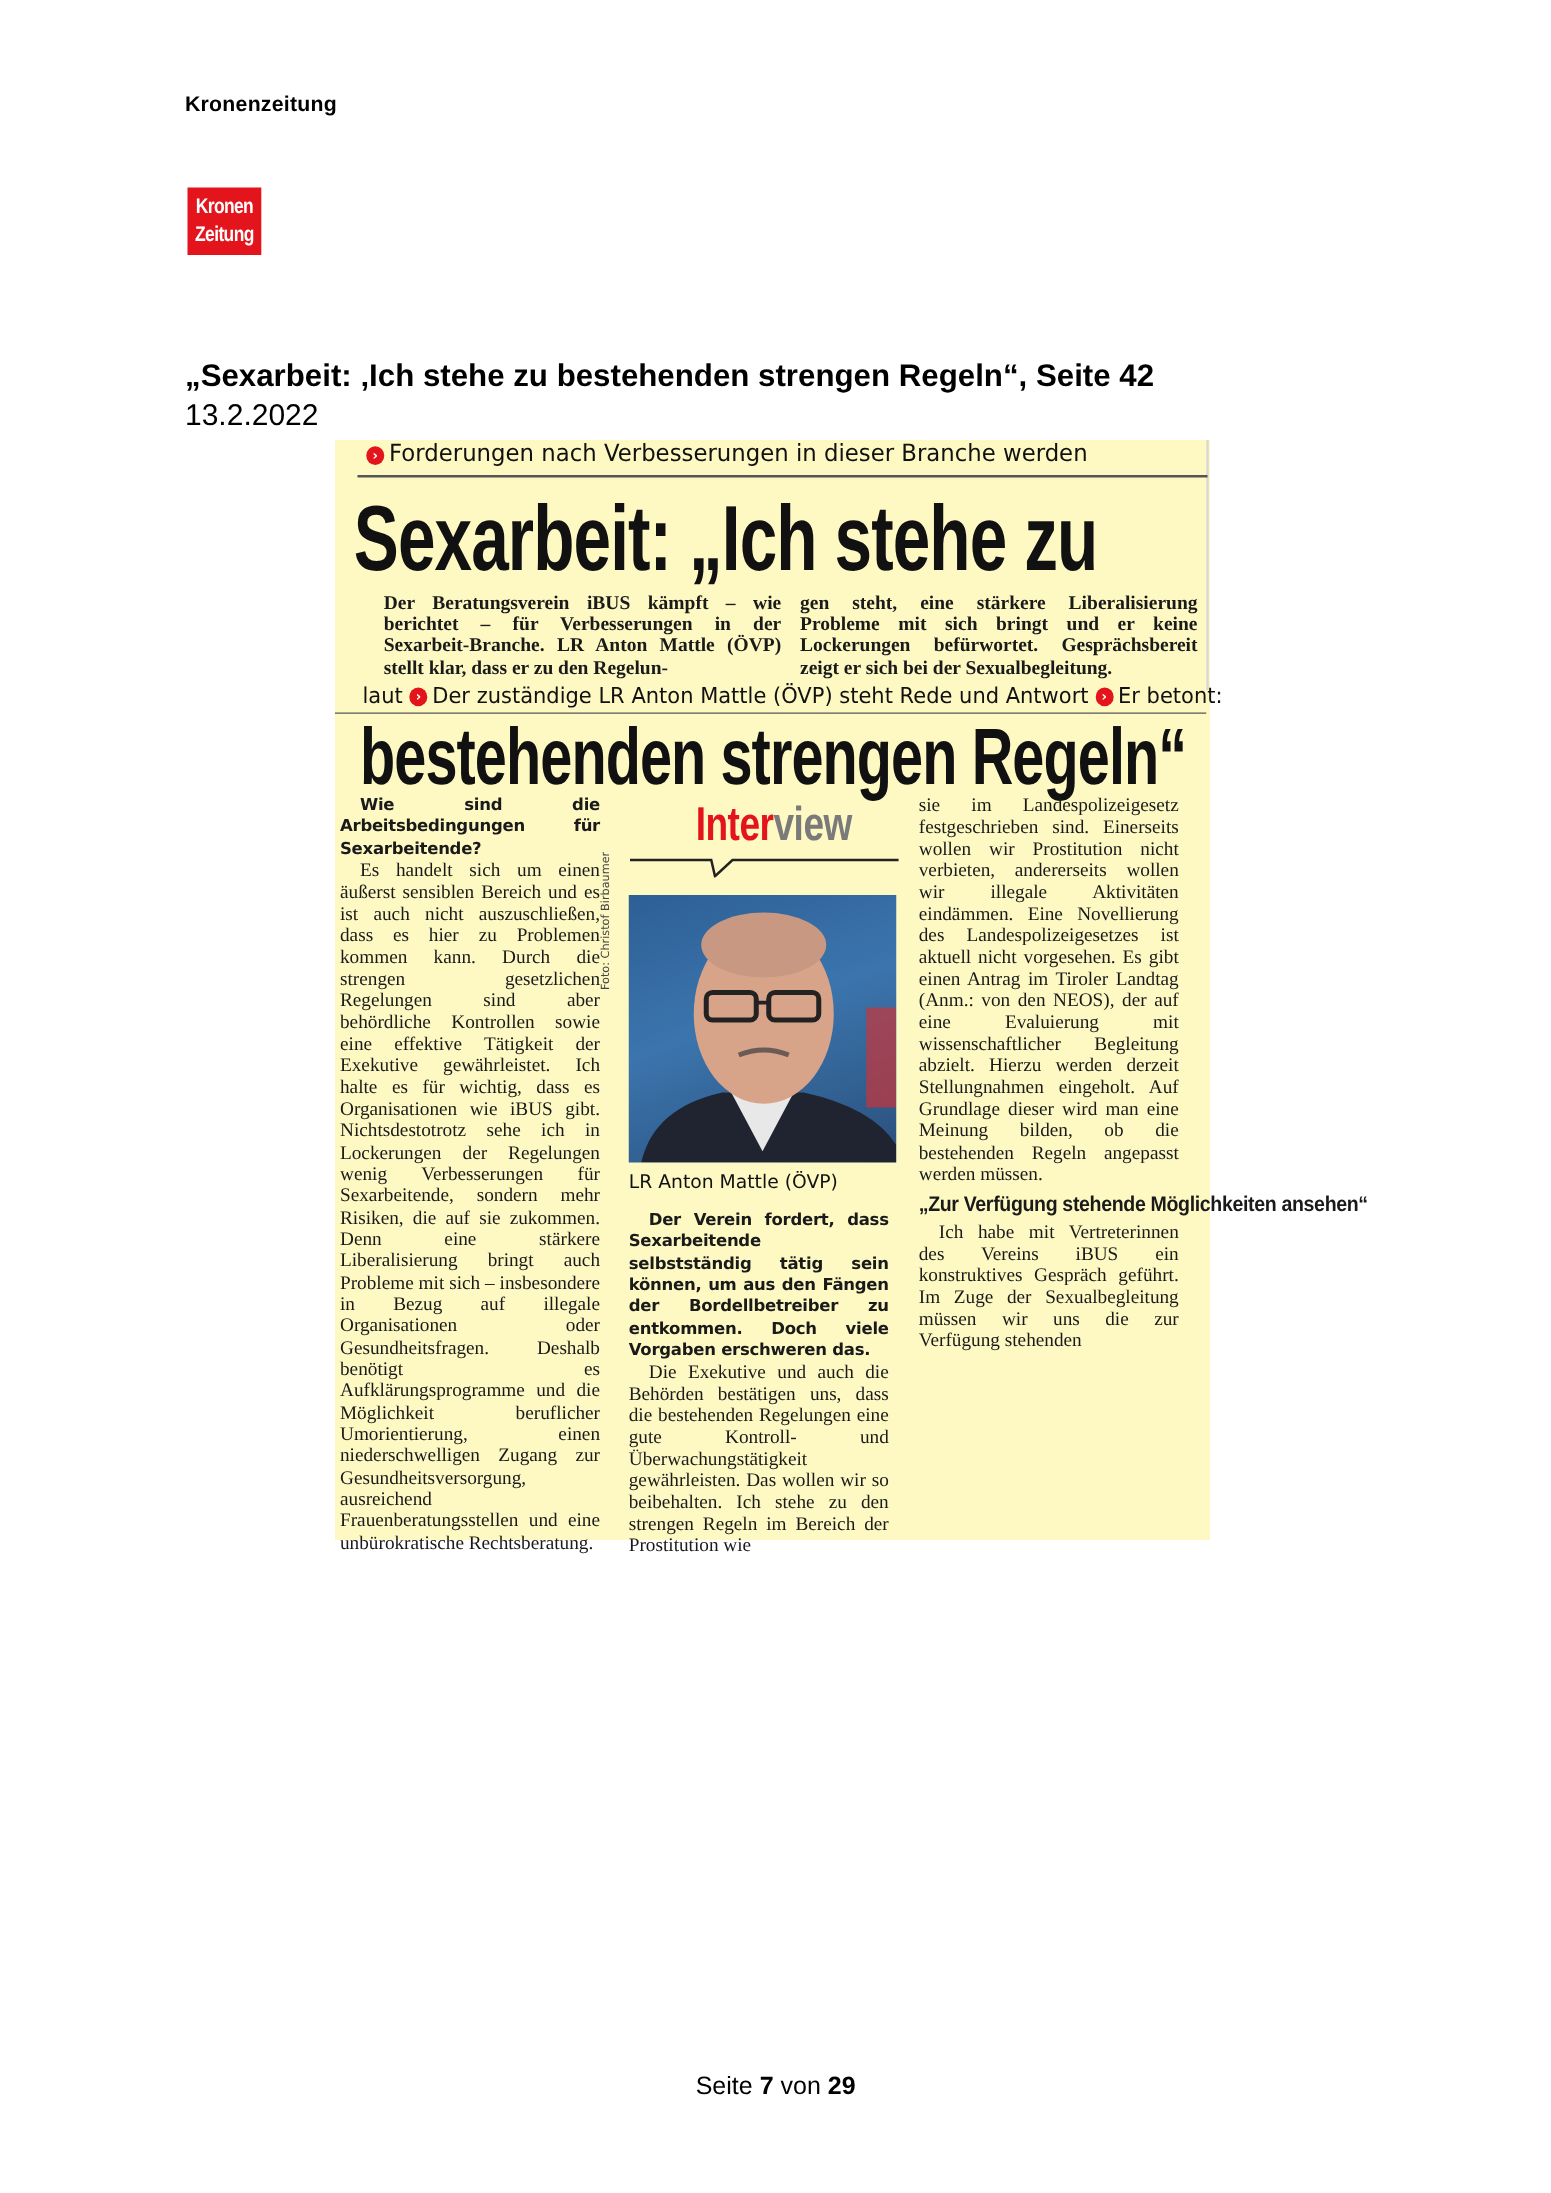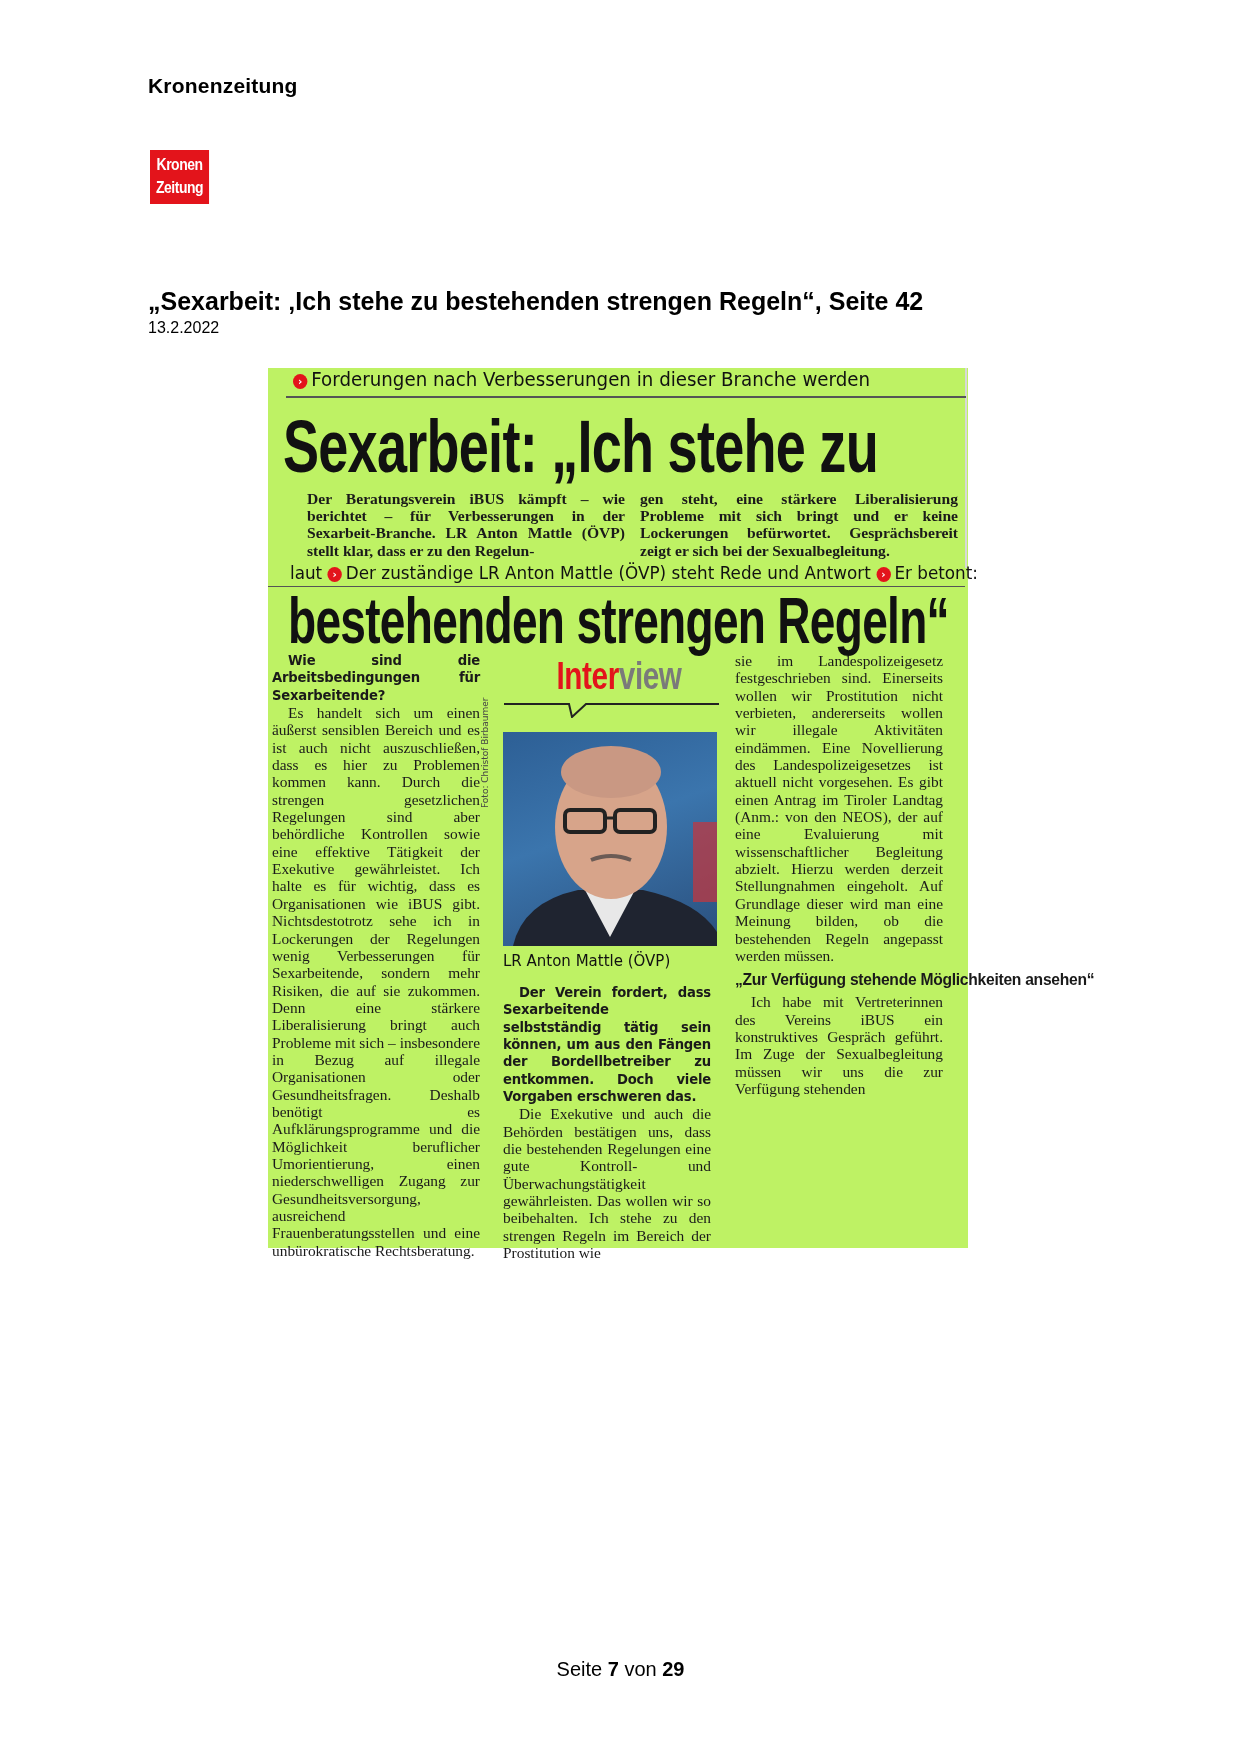--- a/index.html
+++ b/index.html
@@ -1,26 +1,26 @@
 <!DOCTYPE html>
 <html><head>
 <meta charset="utf-8">
 <style>
   html, body { margin: 0; padding: 0; background: #ffffff; }
   body { width: 1241px; height: 1754px; position: relative; overflow: hidden; font-family: "Liberation Sans", sans-serif; color: #000; }
 
-  .source-name { position: absolute; left: 148px; top: 74px; font-size: 21px; font-weight: bold; letter-spacing: 0.2px; }
+  .source-name { position: absolute; left: 148px; top: 74px; font-size: 17px; font-weight: bold; letter-spacing: 0.2px; }
   .logo { position: absolute; left: 150px; top: 150px; width: 60px; height: 54px; background: #e3141b; color: #fff; font-family: "Liberation Sans", sans-serif; font-weight: bold; font-size: 17px; line-height: 23px; text-align: center; transform: scaleX(0.82); transform-origin: left top; width: 72px; letter-spacing: -0.6px; padding-top: 3px; box-sizing: border-box; }
   .logo span { display: block; }
 
   .doc-title { position: absolute; left: 148px; top: 287px; font-size: 25px; font-weight: bold; white-space: nowrap; }
-  .doc-date { position: absolute; left: 148px; top: 319px; font-size: 16px; }
+  .doc-date { position: absolute; left: 148px; top: 319px; font-size: 24px; }
 
   
-  .clip { position: absolute; left: 268px; top: 368px; width: 700px; height: 880px; background: #bef264; }
+  .clip { position: absolute; left: 268px; top: 352px; width: 700px; height: 880px; background: #fef9c3; }
   .clip .right-border { position: absolute; left: 697px; top: 0; width: 2px; height: 200px; background: #d8d8d8; }
 
   .kicker { position: absolute; font-family: "DejaVu Sans", sans-serif; font-size: 19px; color: #111; white-space: nowrap; transform: scaleX(0.96); transform-origin: left center; }
   .bullet { display: inline-block; width: 15px; height: 15px; border-radius: 50%; background: #e3141b; color: #fff; font-size: 11px; line-height: 15px; text-align: center; font-weight: bold; vertical-align: 1px; margin-right: 4px; }
   .kicker-1 { left: 25px; top: 0px; }
   .rule-1 { position: absolute; left: 18px; top: 28px; width: 680px; height: 2px; background: #555; }
 
   .headline { position: absolute; font-family: "Liberation Sans", sans-serif; font-weight: bold; color: #111; white-space: nowrap; transform-origin: left top; letter-spacing: -1px; }
   .headline-1 { left: 15px; top: 36px; font-size: 74px; transform: scaleX(0.73); }
   .headline-2 { left: 20px; top: 216px; font-size: 64px; transform: scaleX(0.72); }

